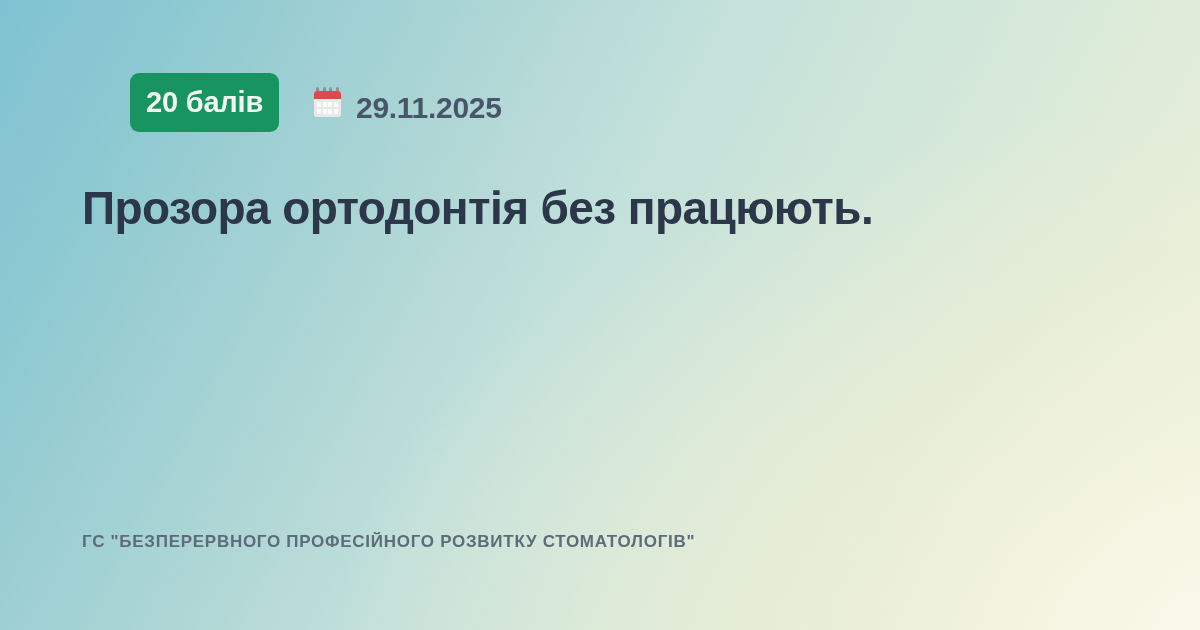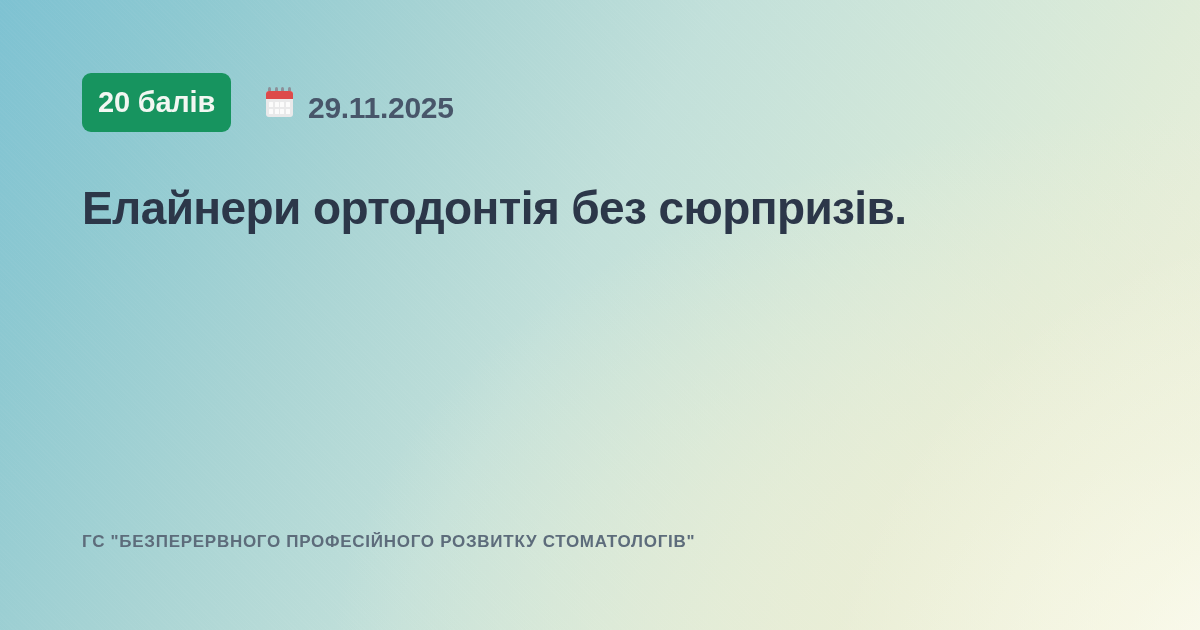--- a/index.html
+++ b/index.html
@@ -59,20 +59,21 @@
     height: 59px;
     padding: 0 16px;
     border-radius: 9px;
     background: #17945f;
     color: #f2f7f2;
     font-size: 29px;
     font-weight: 700;
     line-height: 1;
     letter-spacing: -0.2px;
     white-space: nowrap;
+    margin-left: 48px;
   }
 
   .meta-item {
     display: inline-flex;
     align-items: center;
     gap: 13px;
     color: #48566a;
     font-size: 30px;
     font-weight: 700;
     line-height: 1;
@@ -212,19 +213,19 @@
               <i></i>
             </span>
         </span>
         <span class="meta-text">29.11.2025</span>
       </span>
 
 
     </div>
 
     <h1 class="title">
-      <span class="tline">Елайнери ортодонтія без сюрпризів.</span>
+      <span class="tline">Прозора ортодонтія без працюють.</span>
     </h1>
 
   </div>
 
   <div class="footer">ГС "БЕЗПЕРЕРВНОГО ПРОФЕСІЙНОГО РОЗВИТКУ СТОМАТОЛОГІВ"</div>
 </div>
 
 </body></html>

